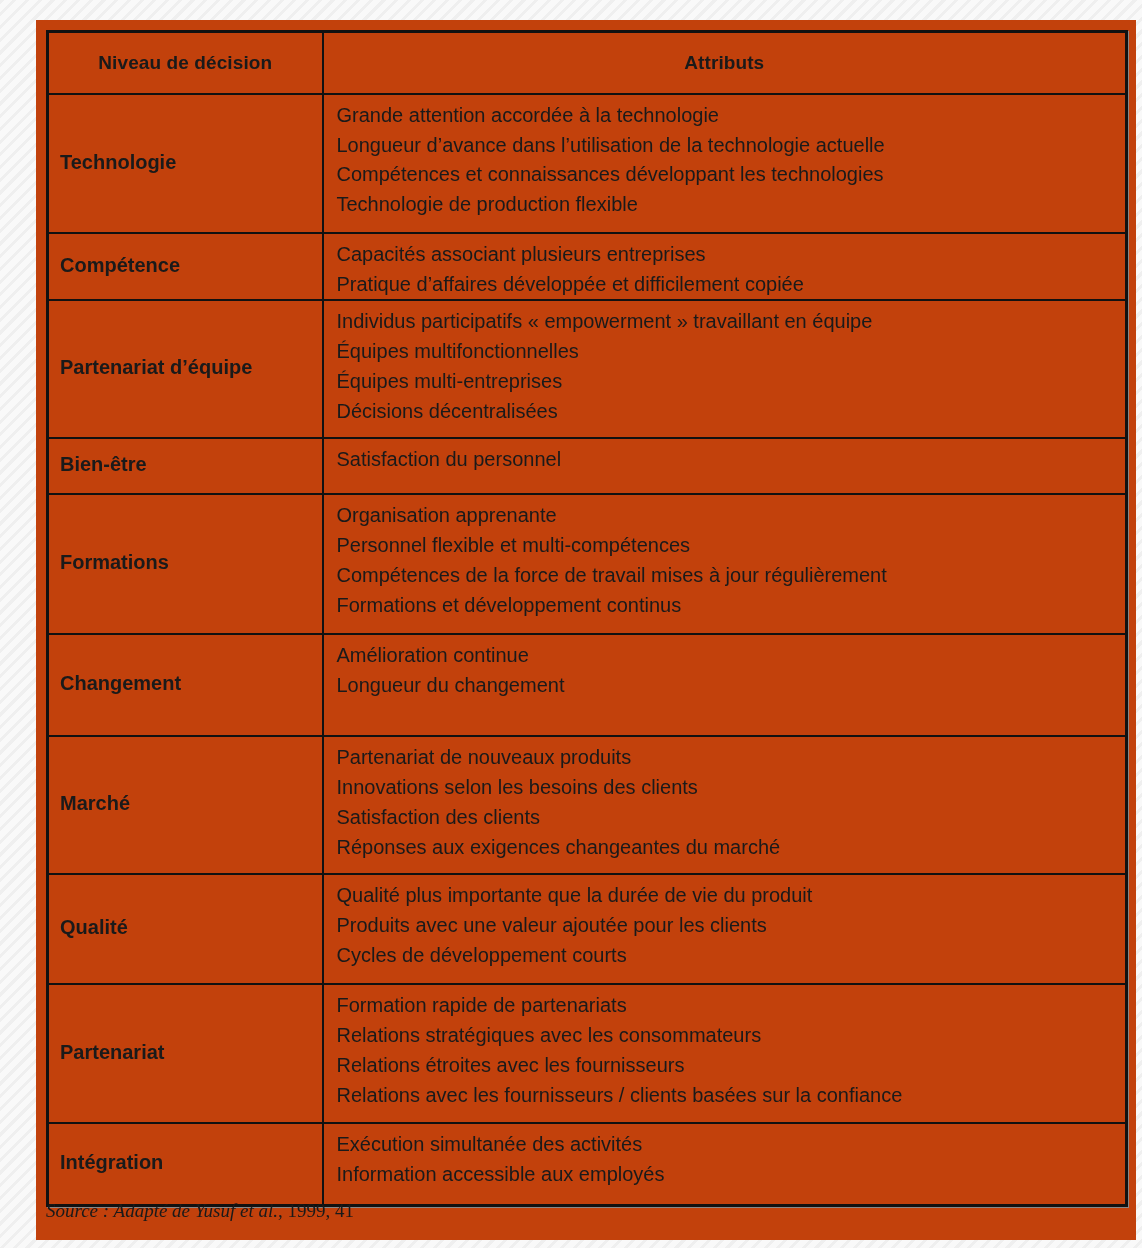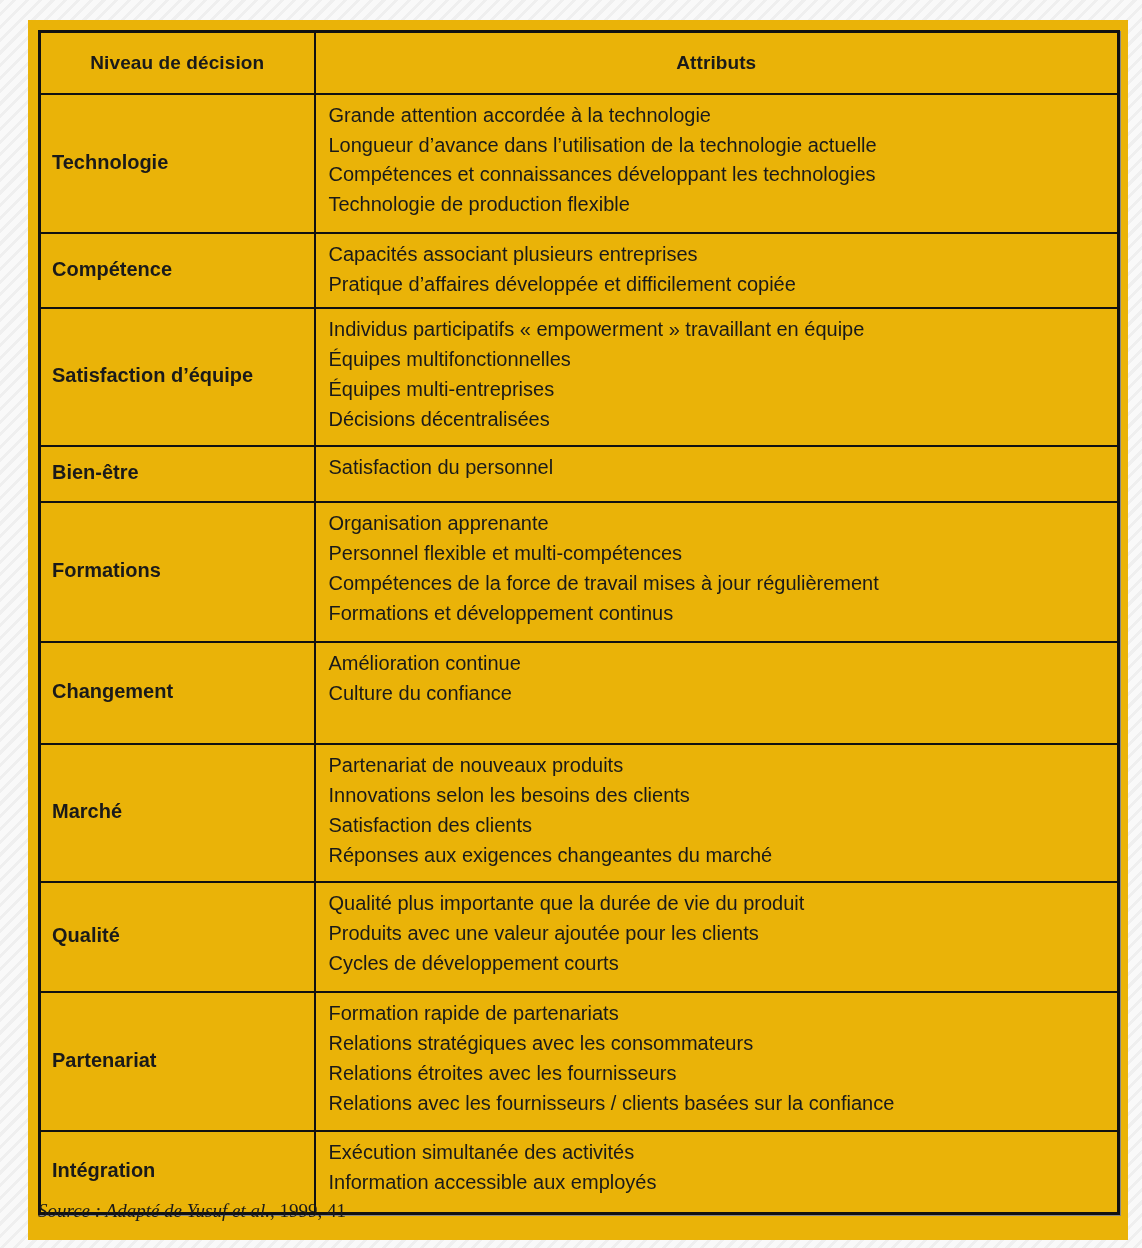--- a/index.html
+++ b/index.html
@@ -4,22 +4,22 @@
 <style>
   html, body { margin: 0; padding: 0; }
   body {
     width: 1142px; height: 1248px; overflow: hidden;
     background-color: #f6f6f6;
     background-image: repeating-linear-gradient(135deg, #efefef 0px, #efefef 3px, #f9f9f9 3px, #f9f9f9 9px);
     position: relative;
     font-family: "Liberation Sans", sans-serif;
   }
   .panel {
-    position: absolute; left: 28px; top: 20px; width: 1100px; height: 1220px;
-    background: #eab308;
+    position: absolute; left: 36px; top: 20px; width: 1100px; height: 1220px;
+    background: #c2410c;
   }
   table.attr-table {
     position: absolute; left: 10px; top: 10px;
     width: 1082px;
     border-collapse: collapse;
     table-layout: fixed;
     border: 3px solid #111;
     box-shadow: 1px 1px 0 #888;
   }
   .attr-table td, .attr-table th {
@@ -37,21 +37,21 @@
   col.c1 { width: 275px; }
   .attr-table td.level {
     font-weight: bold;
     font-size: 20px;
     padding: 0 0 3px 11px;
     vertical-align: middle;
     white-space: nowrap;
   }
   .attr-table td.attrs {
     font-size: 20px;
-    padding: 6px 0 8px 13px;
+    padding: 6px 0 0 13px;
     vertical-align: top;
     line-height: 29.7px;
     margin-left: 26px;
   }
   .attr-line { display: block; white-space: nowrap; }
   .source {
     position: absolute; left: 10px; top: 1180px;
     font-family: "Liberation Serif", serif;
     font-style: italic;
     font-size: 19px;
@@ -85,21 +85,21 @@
           </td>
         </tr>
         <tr style="height: 64px;">
           <td class="level">Compétence</td>
           <td class="attrs">
             <span class="attr-line">Capacités associant plusieurs entreprises</span>
             <span class="attr-line">Pratique d’affaires développée et difficilement copiée</span>
           </td>
         </tr>
         <tr style="height: 138px;">
-          <td class="level">Satisfaction d’équipe</td>
+          <td class="level">Partenariat d’équipe</td>
           <td class="attrs">
             <span class="attr-line">Individus participatifs « empowerment » travaillant en équipe</span>
             <span class="attr-line">Équipes multifonctionnelles</span>
             <span class="attr-line">Équipes multi-entreprises</span>
             <span class="attr-line">Décisions décentralisées</span>
           </td>
         </tr>
         <tr style="height: 56px;">
           <td class="level">Bien-être</td>
           <td class="attrs">
@@ -112,21 +112,21 @@
             <span class="attr-line">Organisation apprenante</span>
             <span class="attr-line">Personnel flexible et multi-compétences</span>
             <span class="attr-line">Compétences de la force de travail mises à jour régulièrement</span>
             <span class="attr-line">Formations et développement continus</span>
           </td>
         </tr>
         <tr style="height: 102px;">
           <td class="level">Changement</td>
           <td class="attrs">
             <span class="attr-line">Amélioration continue</span>
-            <span class="attr-line">Culture du confiance</span>
+            <span class="attr-line">Longueur du changement</span>
           </td>
         </tr>
         <tr style="height: 138px;">
           <td class="level">Marché</td>
           <td class="attrs">
             <span class="attr-line">Partenariat de nouveaux produits</span>
             <span class="attr-line">Innovations selon les besoins des clients</span>
             <span class="attr-line">Satisfaction des clients</span>
             <span class="attr-line">Réponses aux exigences changeantes du marché</span>
           </td>

